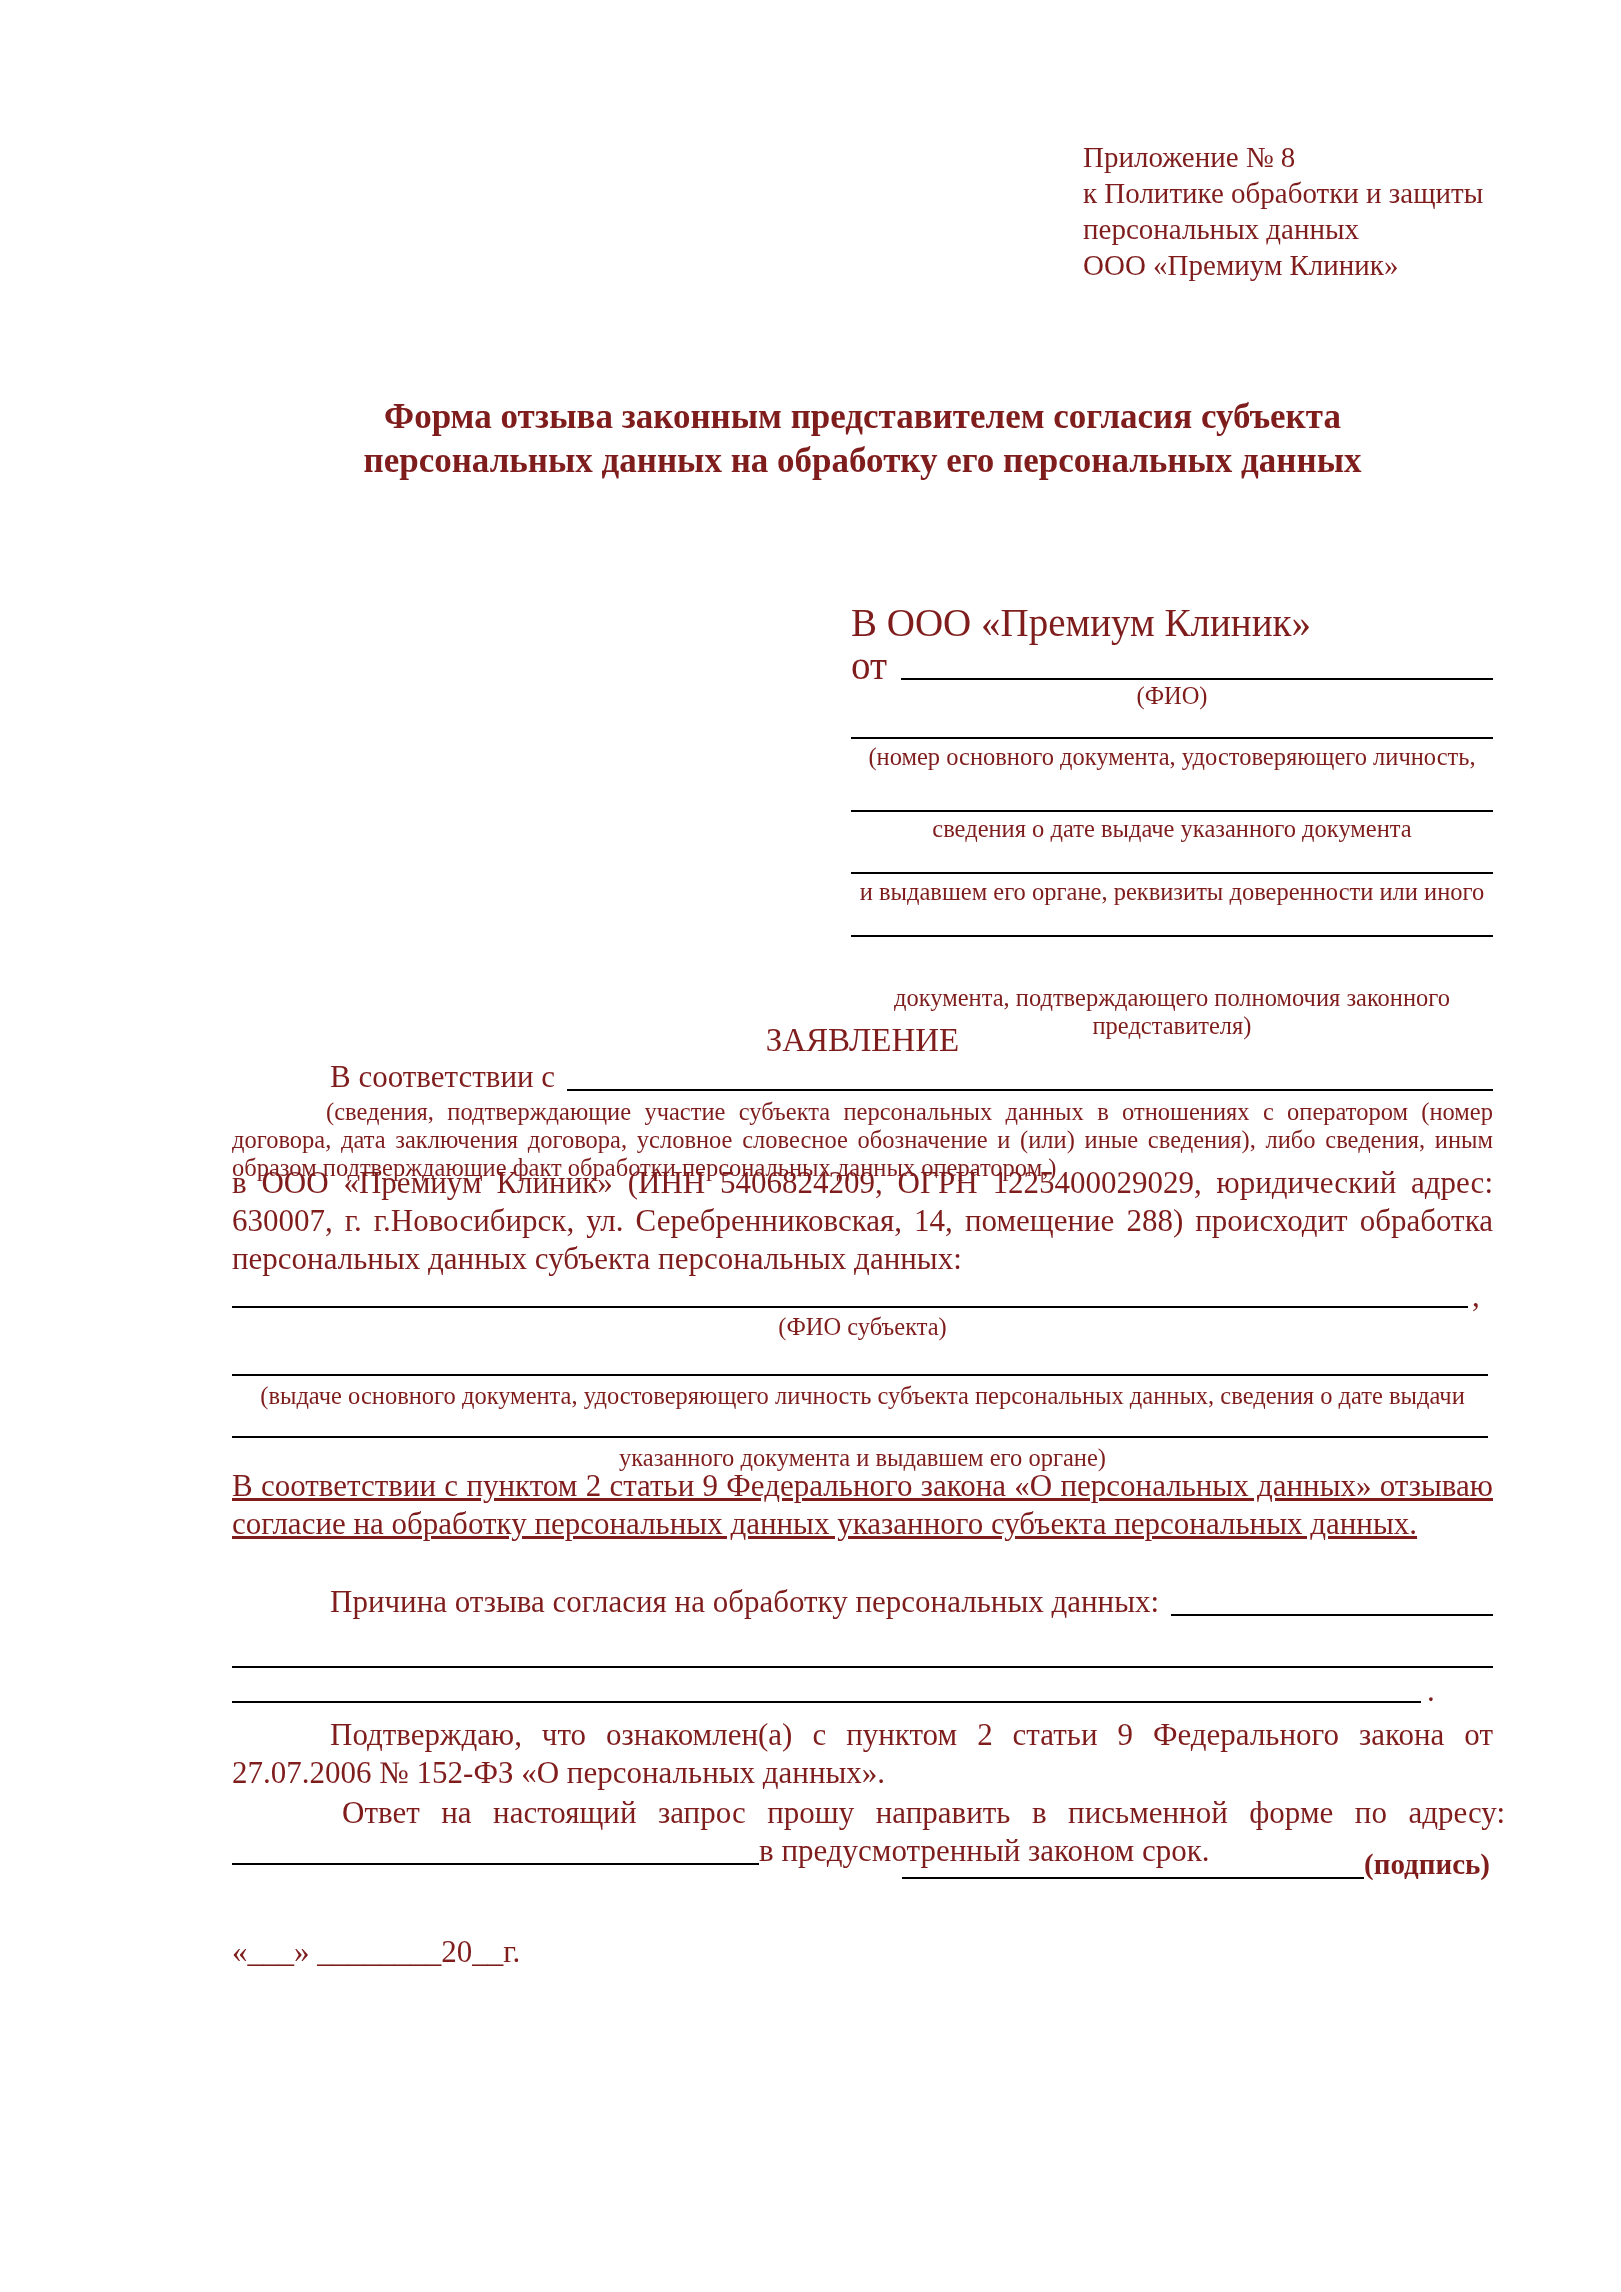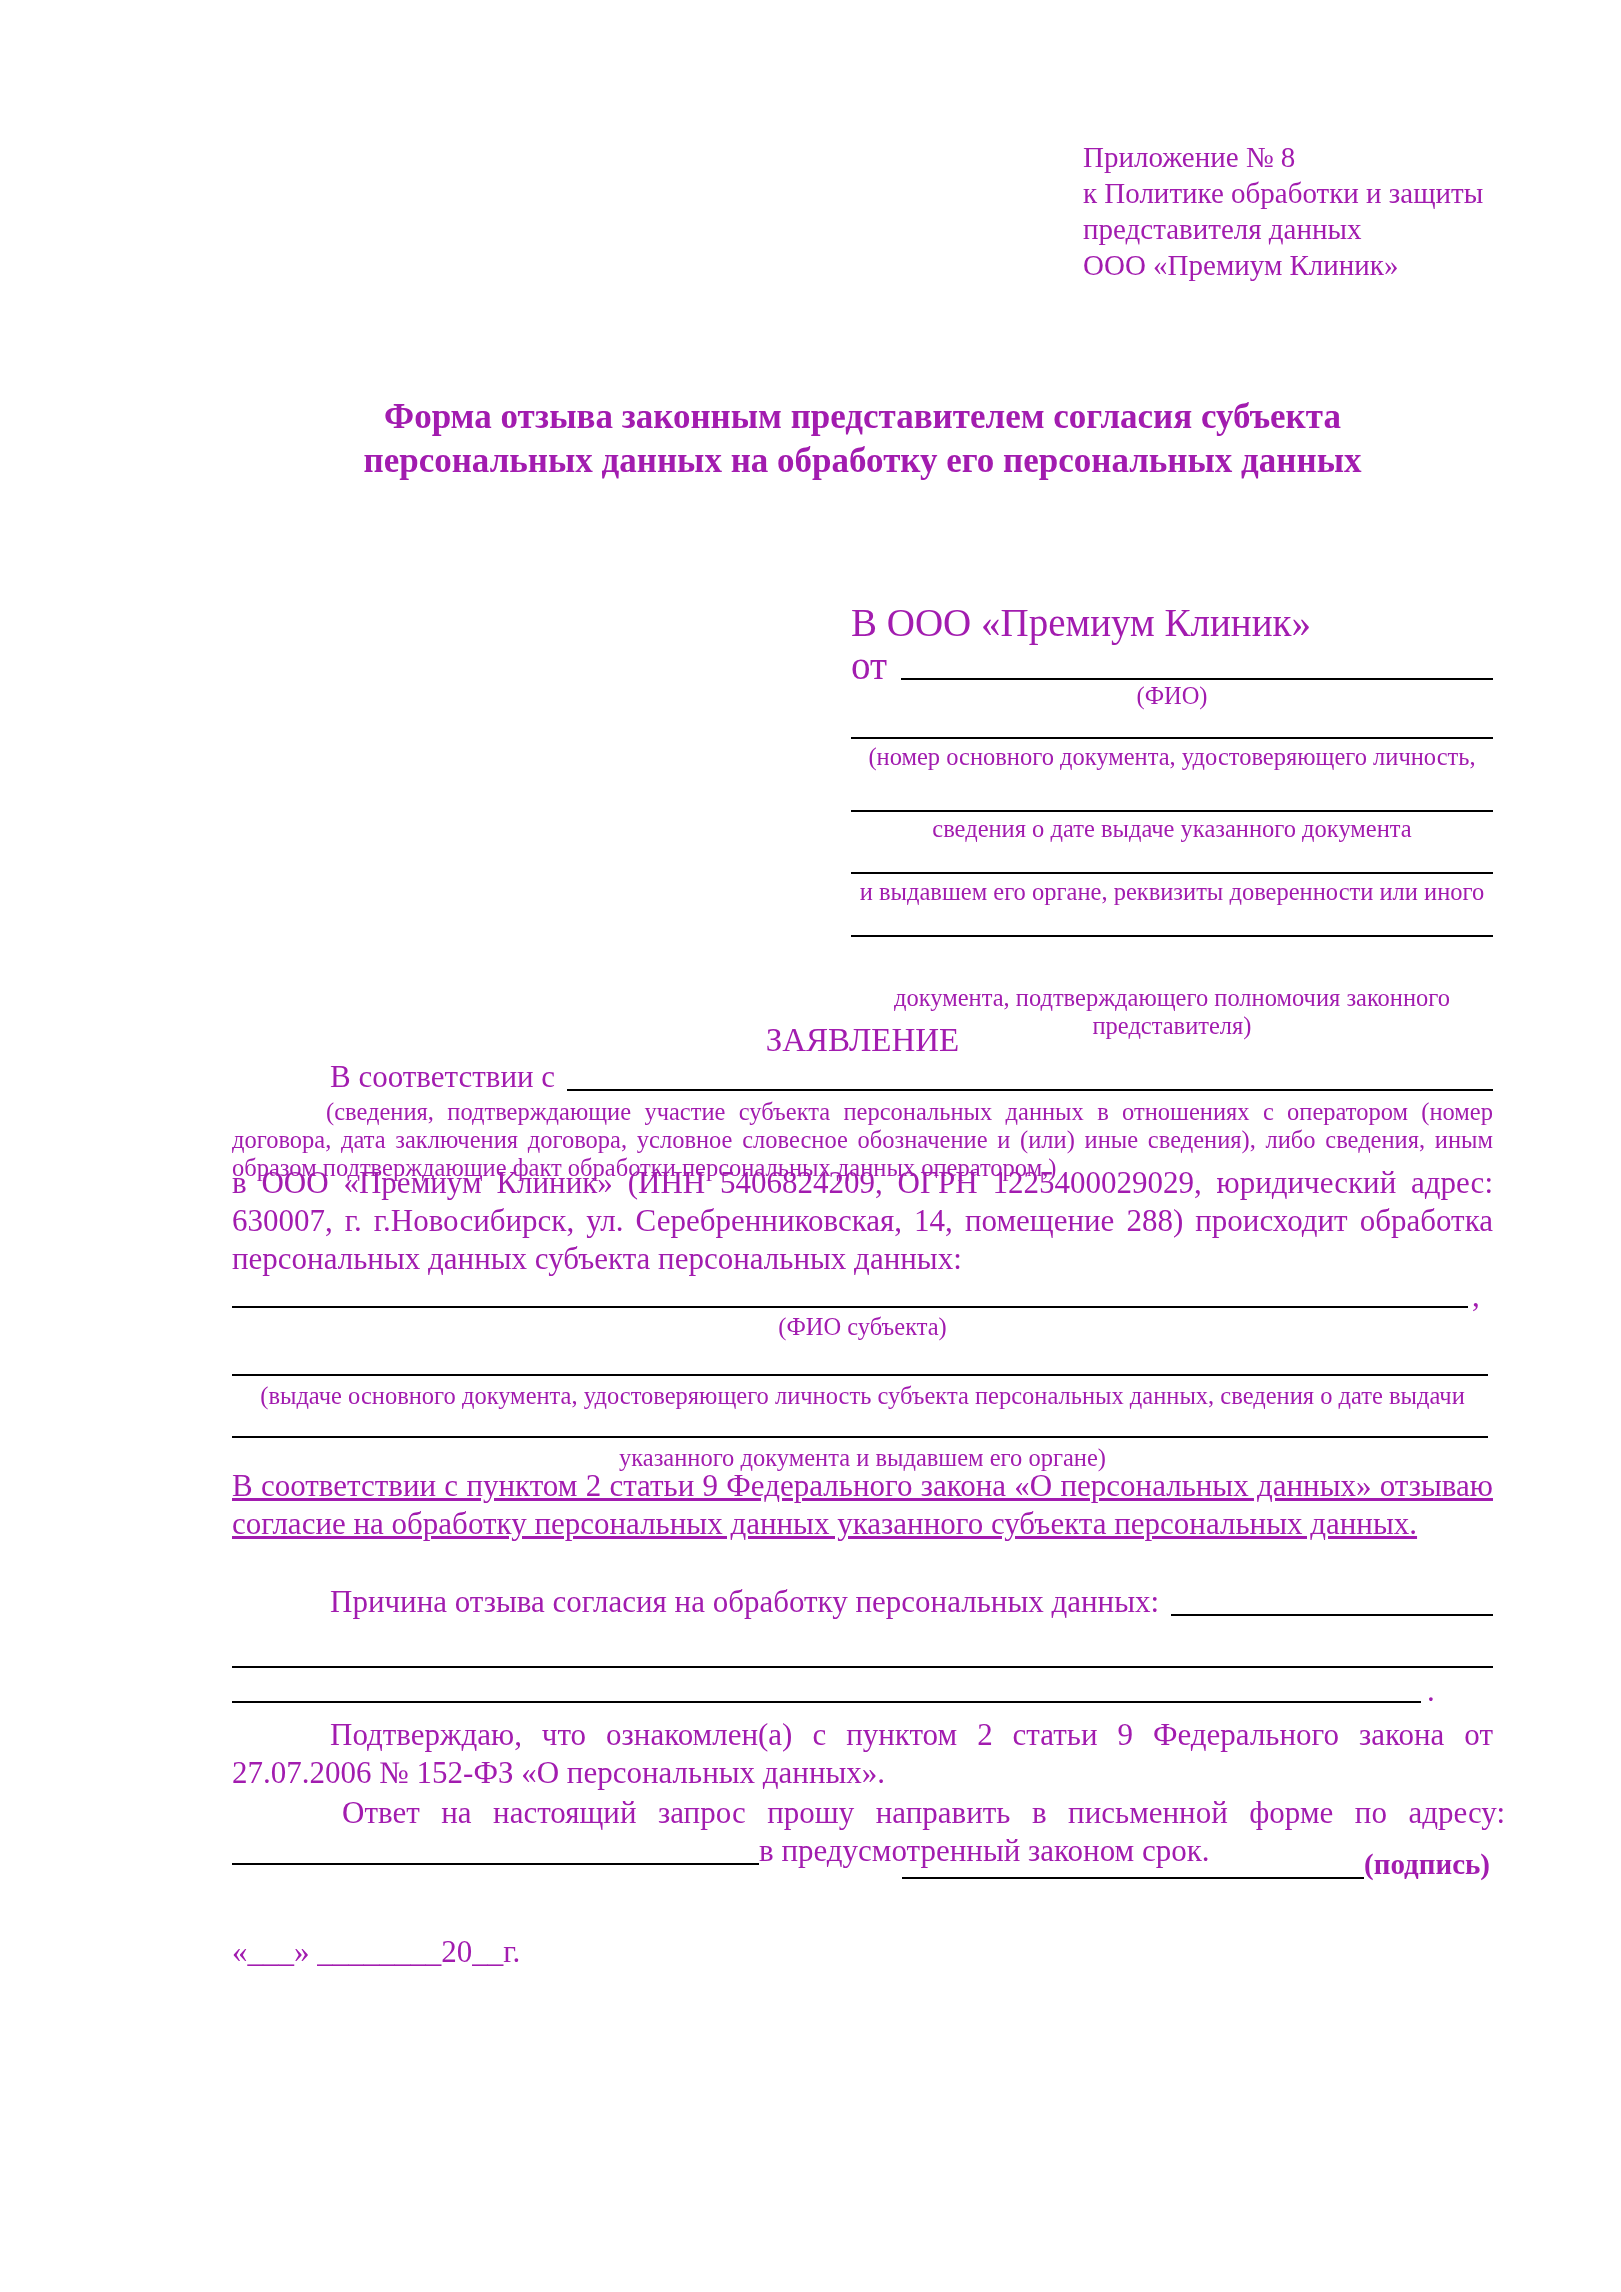--- a/index.html
+++ b/index.html
@@ -1,18 +1,18 @@
 <!DOCTYPE html>
 <html><head>
 <meta charset="utf-8">
 <style>
   html,body { margin:0; padding:0; background:#fff; }
   .page {
     position:relative; width:1621px; height:2293px; background:#ffffff;
-    font-family:"Liberation Serif", serif; color:#a21caf; overflow:hidden;
+    font-family:"Liberation Serif", serif; color:#7f1d1d; overflow:hidden;
   }
   .abs { position:absolute; }
   .rule { position:absolute; height:0; border-top:2.9px solid #000; }
   .body-text { font-size:31px; line-height:38px; }
   .justify { text-align:justify; }
   .cap { font-size:24.5px; line-height:28px; text-align:center; }
   .hdr { font-size:29px; line-height:36px; }
   .title { font-size:35px; line-height:44px; font-weight:bold; text-align:center; }
   .addr { font-size:39px; line-height:45px; }
   .flexrow { display:flex; align-items:stretch;text-align:center; }
@@ -26,21 +26,21 @@
   .punct { font-size:31px; }
 </style>
 </head>
 <body>
 
 <div class="page">
 
   <div class="abs hdr" style="left:1083px; top:139px; width:431px;">
     <div>Приложение № 8</div>
     <div>к Политике обработки и защиты</div>
-    <div>представителя данных</div>
+    <div>персональных данных</div>
     <div>ООО «Премиум Клиник»</div>
   </div>
 
   <div class="abs title" style="left:232px; top:395px; width:1261px;">
     <div>Форма отзыва законным представителем согласия субъекта</div>
     <div>персональных данных на обработку его персональных данных</div>
   </div>
 
   <div class="abs addr" style="left:851px; top:600px; width:642px;">В ООО «Премиум Клиник»</div>
 

